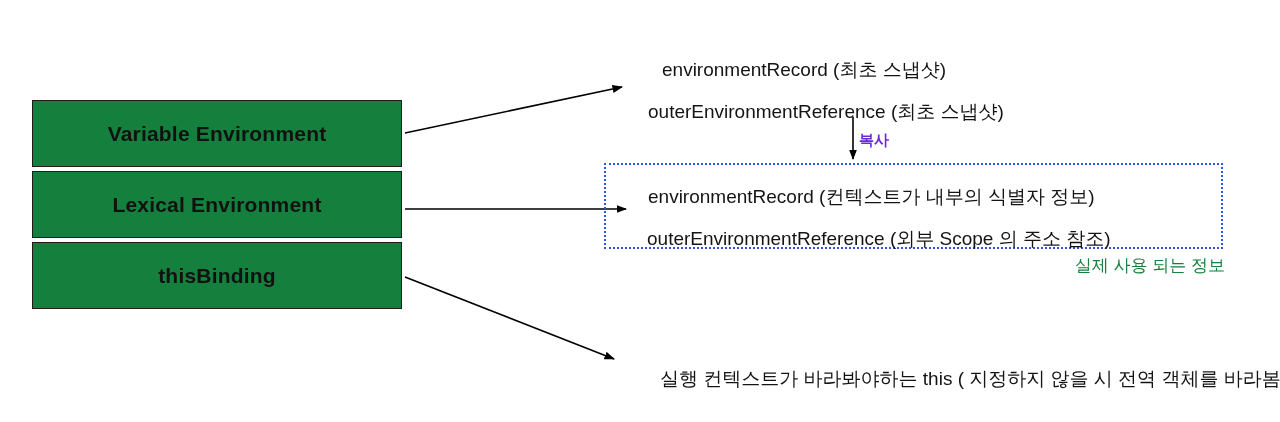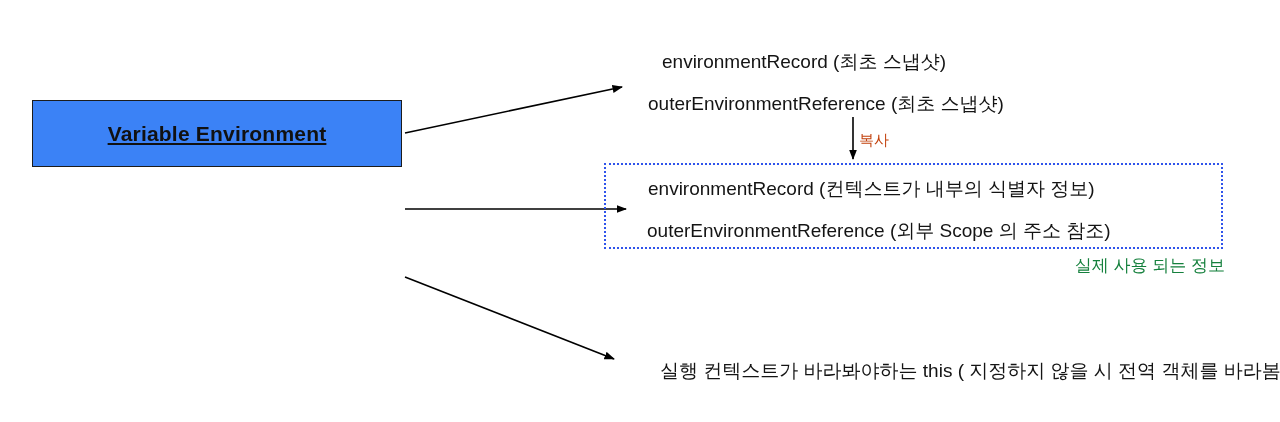--- a/index.html
+++ b/index.html
@@ -25,48 +25,49 @@
     width: 1280px;
     height: 422px;
     pointer-events: none;
   }
   .env-box {
     position: absolute;
     left: 32px;
     width: 368px;
     height: 65px;
     border: 1.5px solid #1c1c1c;
-    background: #3b82f6;
+    background: #15803d;
     display: flex;
     align-items: center;
     justify-content: center;
     font-weight: 700;
     font-size: 21px;
     letter-spacing: 0.2px;
-    text-decoration: underline;
   }
   .box-variable { top: 100px; }
   .box-lexical  { top: 171px; }
   .box-this     { top: 242px; }
   .rtext {
     position: absolute;
     font-size: 19px;
     line-height: 22px;
     white-space: nowrap;
     color: #141414;
+    margin-top: 8px;
   }
   .t-env-snap   { left: 662px; top: 51px; }
   .t-outer-snap { left: 648px; top: 93px; }
   .t-copy {
     position: absolute;
     left: 859px;
     top: 131px;
     font-size: 15px;
     line-height: 18px;
-    color: #c2410c;
+    color: #6d28d9;
+    font-weight: bold;
   }
   .dotted-box {
     position: absolute;
     left: 604px;
     top: 163px;
     width: 619px;
     height: 86px;
     border: 2px dotted #2f54eb;
     box-sizing: border-box;
     background: transparent;
@@ -97,20 +98,26 @@
     </defs>
     <line x1="405" y1="133" x2="622" y2="87" stroke="#000000" stroke-width="1.6" marker-end="url(#ah)"></line>
     <line x1="405" y1="209" x2="626" y2="209" stroke="#000000" stroke-width="1.6" marker-end="url(#ah)"></line>
     <line x1="405" y1="277" x2="614" y2="359" stroke="#000000" stroke-width="1.6" marker-end="url(#ah)"></line>
     <line x1="853" y1="117" x2="853" y2="159" stroke="#000000" stroke-width="1.6" marker-end="url(#ah)"></line>
   </svg>
 
   <div class="env-box box-variable">
     <span>Variable Environment</span>
   </div>
+  <div class="env-box box-lexical">
+    <span>Lexical Environment</span>
+  </div>
+  <div class="env-box box-this">
+    <span>thisBinding</span>
+  </div>
 
   <div class="rtext t-env-snap">environmentRecord (최초 스냅샷)</div>
 
   <div class="rtext t-outer-snap">outerEnvironmentReference (최초 스냅샷)</div>
 
   <div class="t-copy">복사</div>
 
   <div class="dotted-box"></div>
 
   <div class="rtext t-env-ctx">environmentRecord (컨텍스트가 내부의 식별자 정보)</div>

